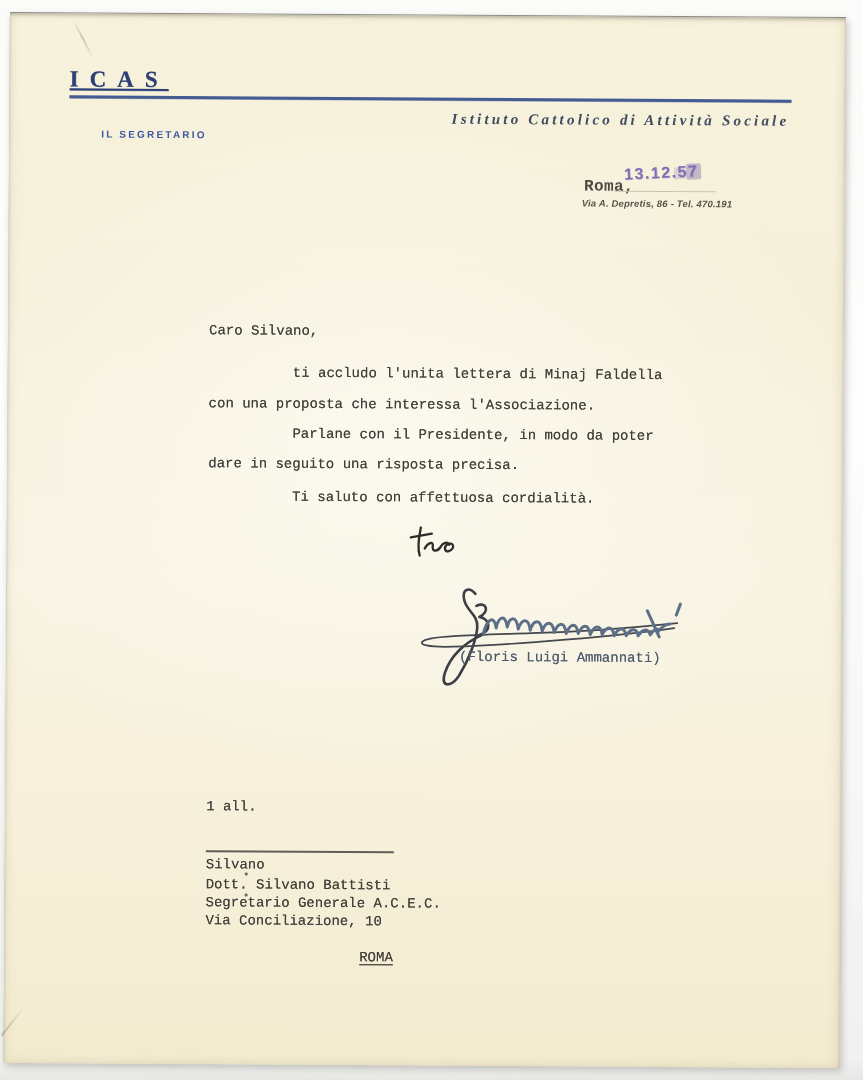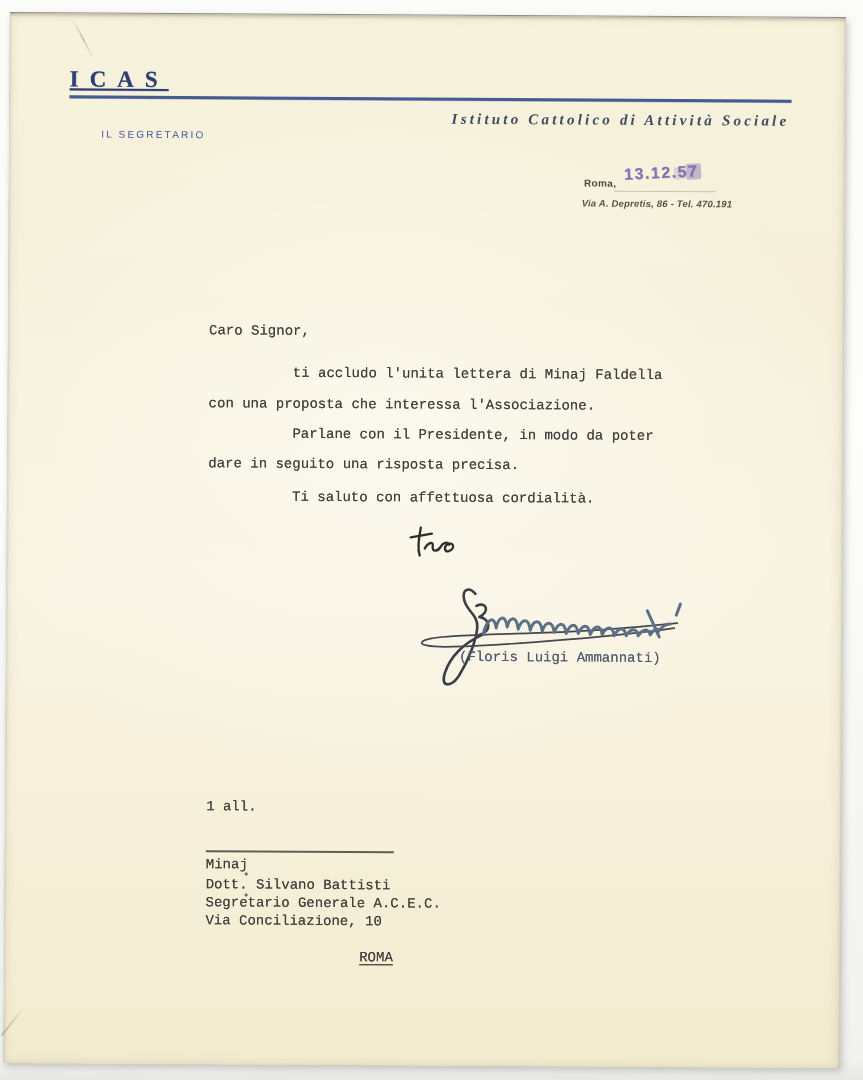--- a/index.html
+++ b/index.html
@@ -27,23 +27,23 @@
     text-shadow:.4px .4px 0 rgba(44,63,118,.55);
     text-decoration:underline;
   }
   .rule{left:60px;top:82px;width:722px;height:2.6px;background:#36508c;
     box-shadow:0 .5px 0 rgba(54,80,140,.4);opacity:.92;}
   .institute{
     right:56px;top:95px;
     font-family:"Liberation Serif","DejaVu Serif",serif;font-style:italic;font-weight:bold;
     font-size:15px;letter-spacing:3.2px;color:#3d4a60;white-space:nowrap;
   }
-  .role{left:92px;top:115px;font-size:10px;letter-spacing:2.2px;color:#3f57a5;font-weight:normal;}
+  .role{left:92px;top:115px;font-size:10px;letter-spacing:2.2px;color:#3f57a5;font-weight:bold;}
   
-  .city{left:575px;top:161px;font-size:10px;font-weight:bold;color:#4e4a43;letter-spacing:.4px;}
+  .city{left:575px;top:161px;font-size:16px;font-weight:bold;color:#4e4a43;letter-spacing:.4px;font-family:Liberation Mono, monospace;}
   .stamp{
     left:615px;top:147px;font-size:16px;font-weight:bold;letter-spacing:1.5px;
     color:#8172b5;transform:rotate(-3deg);
     text-shadow:.6px .6px 0 rgba(129,114,181,.45);
   }
   .stamp::after{ 
     content:"";position:absolute;right:-3px;top:1px;width:15px;height:16px;
     background:rgba(122,104,174,.42);border-radius:2px;
     box-shadow:-14px 1px 0 -2px rgba(122,104,174,.22);
   }
@@ -80,21 +80,21 @@
   <div class="abs logo">ICAS</div>
   <div class="abs rule"></div>
   <div class="abs institute">Istituto Cattolico di Attività Sociale</div>
   <div class="abs role">IL SEGRETARIO</div>
 
   <div class="abs city">Roma,</div>
   <div class="abs stamp">13.12.57</div>
   <div class="abs date-rule"></div>
   <div class="abs office-address">Via A. Depretis, 86 - Tel. 470.191</div>
 
-  <div class="abs tw l-flush" style="top:308px">Caro Signor,</div>
+  <div class="abs tw l-flush" style="top:308px">Caro Silvano,</div>
   <div class="abs tw l-ind" style="top:350px">ti accludo l'unita lettera di Minaj Faldella</div>
   <div class="abs tw l-flush" style="top:381px">con una proposta che interessa l'Associazione.</div>
   <div class="abs tw l-ind" style="top:411px">Parlane con il Presidente, in modo da poter</div>
   <div class="abs tw l-flush" style="top:441px">dare in seguito una risposta precisa.</div>
   <div class="abs tw l-ind" style="top:474px">Ti saluto con affettuosa cordialità.</div>
 
   <svg class="abs" style="left:401px;top:508px" width="52" height="44" viewBox="0 0 52 44" title="tuo">
     <g fill="none" stroke="#2e2c28" stroke-width="2.3" stroke-linecap="round" stroke-linejoin="round">
       <path d="M13,4 C11,14 9.5,25 12,32"></path>
       <path d="M3,14 L24,10"></path>
@@ -119,21 +119,21 @@
         <path d="M256,26 L268,52"></path>
         <path d="M289,19 L285,30"></path>
       </g>
     </g>
   </svg>
 
   <div class="abs tw sig-typed">(Floris Luigi Ammannati)</div>
 
   <div class="abs tw l-flush" style="top:784px">1 all.</div>
   <div class="abs enc-underline"></div>
-  <div class="abs tw l-flush" style="top:842px">Minaj</div>
+  <div class="abs tw l-flush" style="top:842px">Silvano</div>
   <div class="abs tw l-flush" style="top:862px">Dott. Silvano Battisti</div>
   <div class="abs tw l-flush" style="top:880px">Segretario Generale A.C.E.C.</div>
   <div class="abs tw l-flush" style="top:898px">Via Conciliazione, 10</div>
   <div class="abs tw city-bottom" style="left:355px;top:934px">ROMA</div>
 
   <div class="abs speck" style="left:240px;top:858px"></div>
   <div class="abs speck" style="left:240px;top:879px"></div>
 
   <div class="abs crease-top"></div>
   <div class="abs fold-bottom"></div>

